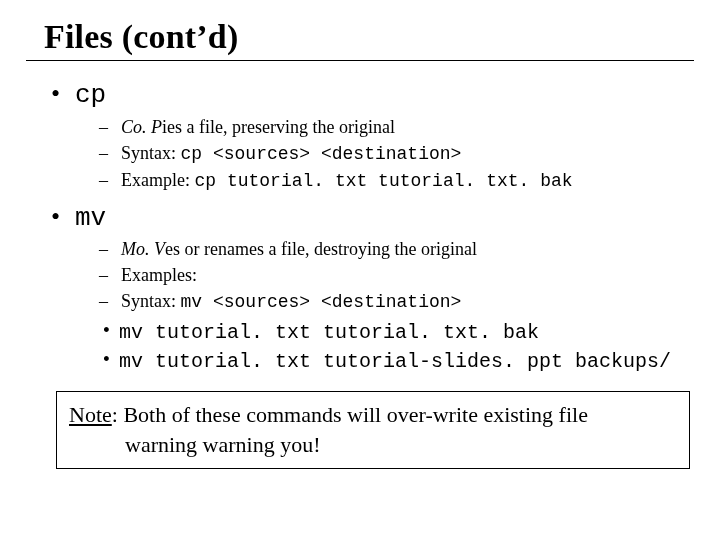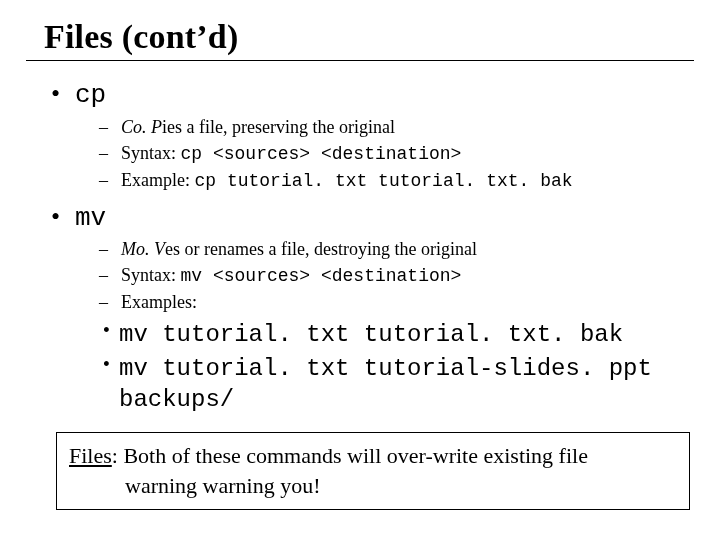--- a/index.html
+++ b/index.html
@@ -62,21 +62,21 @@
   .ul2 > li::before {
     content: "–";
     position: absolute;
     left: 0;
     top: 0;
   }
   .ul3 {
     list-style: none;
     margin: 4px 0 4px 0;
     padding: 0 0 0 26px;
-    font-size: 24px;
+    font-size: 20px;
   }
   .ul3 > li {
     position: relative;
     padding-left: 18px;
     margin: 3px 0;
     line-height: 1.28;
   }
   .ul3 > li::before {
     content: "•";
     position: absolute;
@@ -122,31 +122,31 @@
         </li>
       </ul>
     </li>
 
     <li>
       <span class="mono">mv</span>
       <ul class="ul2">
         <li>
           <span class="italic">Mo. V</span><span>es or renames a file, destroying the original</span>
         </li>
+        <li>Examples:</li>
         <li>
           <span>Syntax: </span><span class="mono">mv &lt;sources&gt; &lt;destination&gt;</span>
         </li>
-        <li>Examples:</li>
       </ul>
       <ul class="ul3">
         <li class="mono">mv tutorial. txt tutorial. txt. bak</li>
         <li class="mono">mv tutorial. txt tutorial-slides. ppt backups/</li>
       </ul>
     </li>
 
   </ul>
 
   <div class="notebox">
-    <span class="underline">Files</span><span>: Both of these commands will over-write existing file</span><br>
+    <span class="underline">Note</span><span>: Both of these commands will over-write existing file</span><br>
     <span class="note-indent"></span><span>warning warning you!</span>
   </div>
 
 </div>
 
 </body></html>

